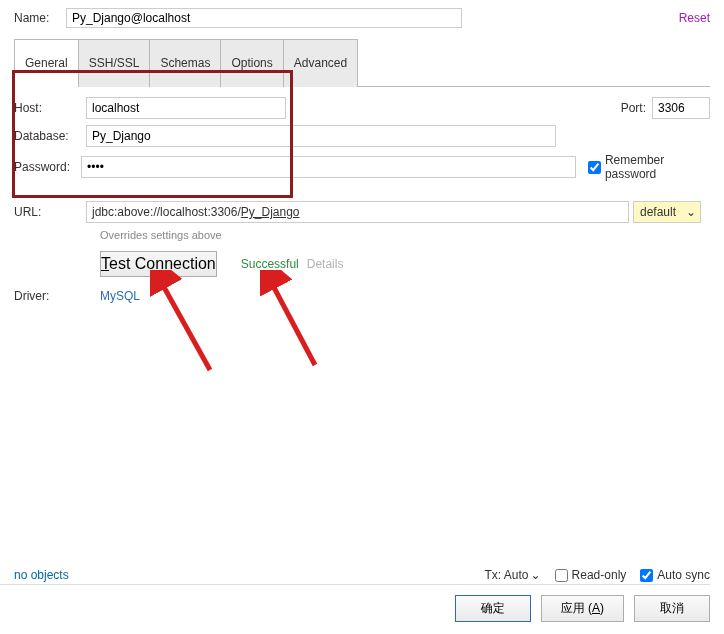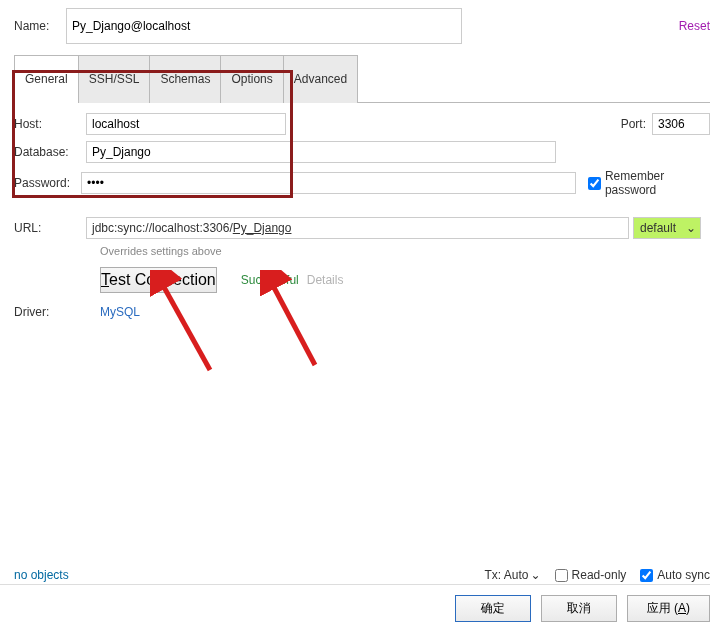--- a/index.html
+++ b/index.html
@@ -15,21 +15,21 @@
     overflow: hidden;
   }
   .top-row {
     display: flex;
     align-items: center;
     padding: 8px 14px 4px 14px;
   }
   .top-row label { width: 52px; }
   .top-row input {
     width: 396px;
-    height: 36px;
+    height: 20px;
     border: 1px solid #ccc;
     padding: 5px 5px;
     font-size: 12px;
   }
   .reset-link { margin-left: auto; color: #a21caf; cursor: pointer; }
   .tabstrip {
     margin: 6px 14px 0 14px;
     border-bottom: 1px solid #b9b9b9;
     display: flex;
   }
@@ -77,21 +77,21 @@
   .url-row { margin-top: 20px; }
   .url-dropdown {
     width: 68px;
     height: 22px;
     border: 1px solid #ccc;
     display: inline-flex;
     align-items: center;
     justify-content: space-between;
     padding: 0 4px 0 6px;
     margin-left: 4px;
-    background: #bef264;
+    background: #fef9c3;
   }
   .override-note { margin-left: 86px; color: #888; font-size: 11px; margin-top: 2px; margin-bottom: 10px; }
   .row-test { display: flex; align-items: center; margin-left: 86px; margin-top: 4px; margin-bottom: 12px; }
   .btn-test {
     padding: 3px 0;
     border: 1px solid #adadad;
     background: linear-gradient(#f7f7f7,#eaeaea);
     cursor: pointer;
     font-size: 16px;
   }
@@ -171,21 +171,21 @@
     <input class="pwd-input" type="text" value="••••" style="">
     <label class="remember">
       <input type="checkbox" checked="" style="">
       <span>Remember password</span>
     </label>
   </div>
 
   <div class="row url-row">
     <span class="lbl">URL:</span>
     <div class="url-input">
-      <span class="u-prefix">jdbc:sync://localhost:3306/</span>
+      <span class="u-prefix">jdbc:above://localhost:3306/</span>
         <span class="u-link">Py_Django</span>
     </div>
     <div class="url-dropdown">
       <span>default</span>
       <span>⌄</span>
     </div>
   </div>
   <div class="override-note">Overrides settings above</div>
 
   <div class="row-test">
@@ -230,17 +230,17 @@
     <span>Read-only</span>
   </label>
   <label class="chk">
     <input type="checkbox" checked="" style="">
     <span>Auto sync</span>
   </label>
 </div>
 
 <div class="button-bar">
   <button class="dlg-btn primary">确定</button>
-  <button class="dlg-btn">取消</button>
   <button class="dlg-btn">
     <span>应用 (</span><span class="u-acc">A</span><span>)</span>
   </button>
+  <button class="dlg-btn">取消</button>
 </div>
 
 </body></html>

